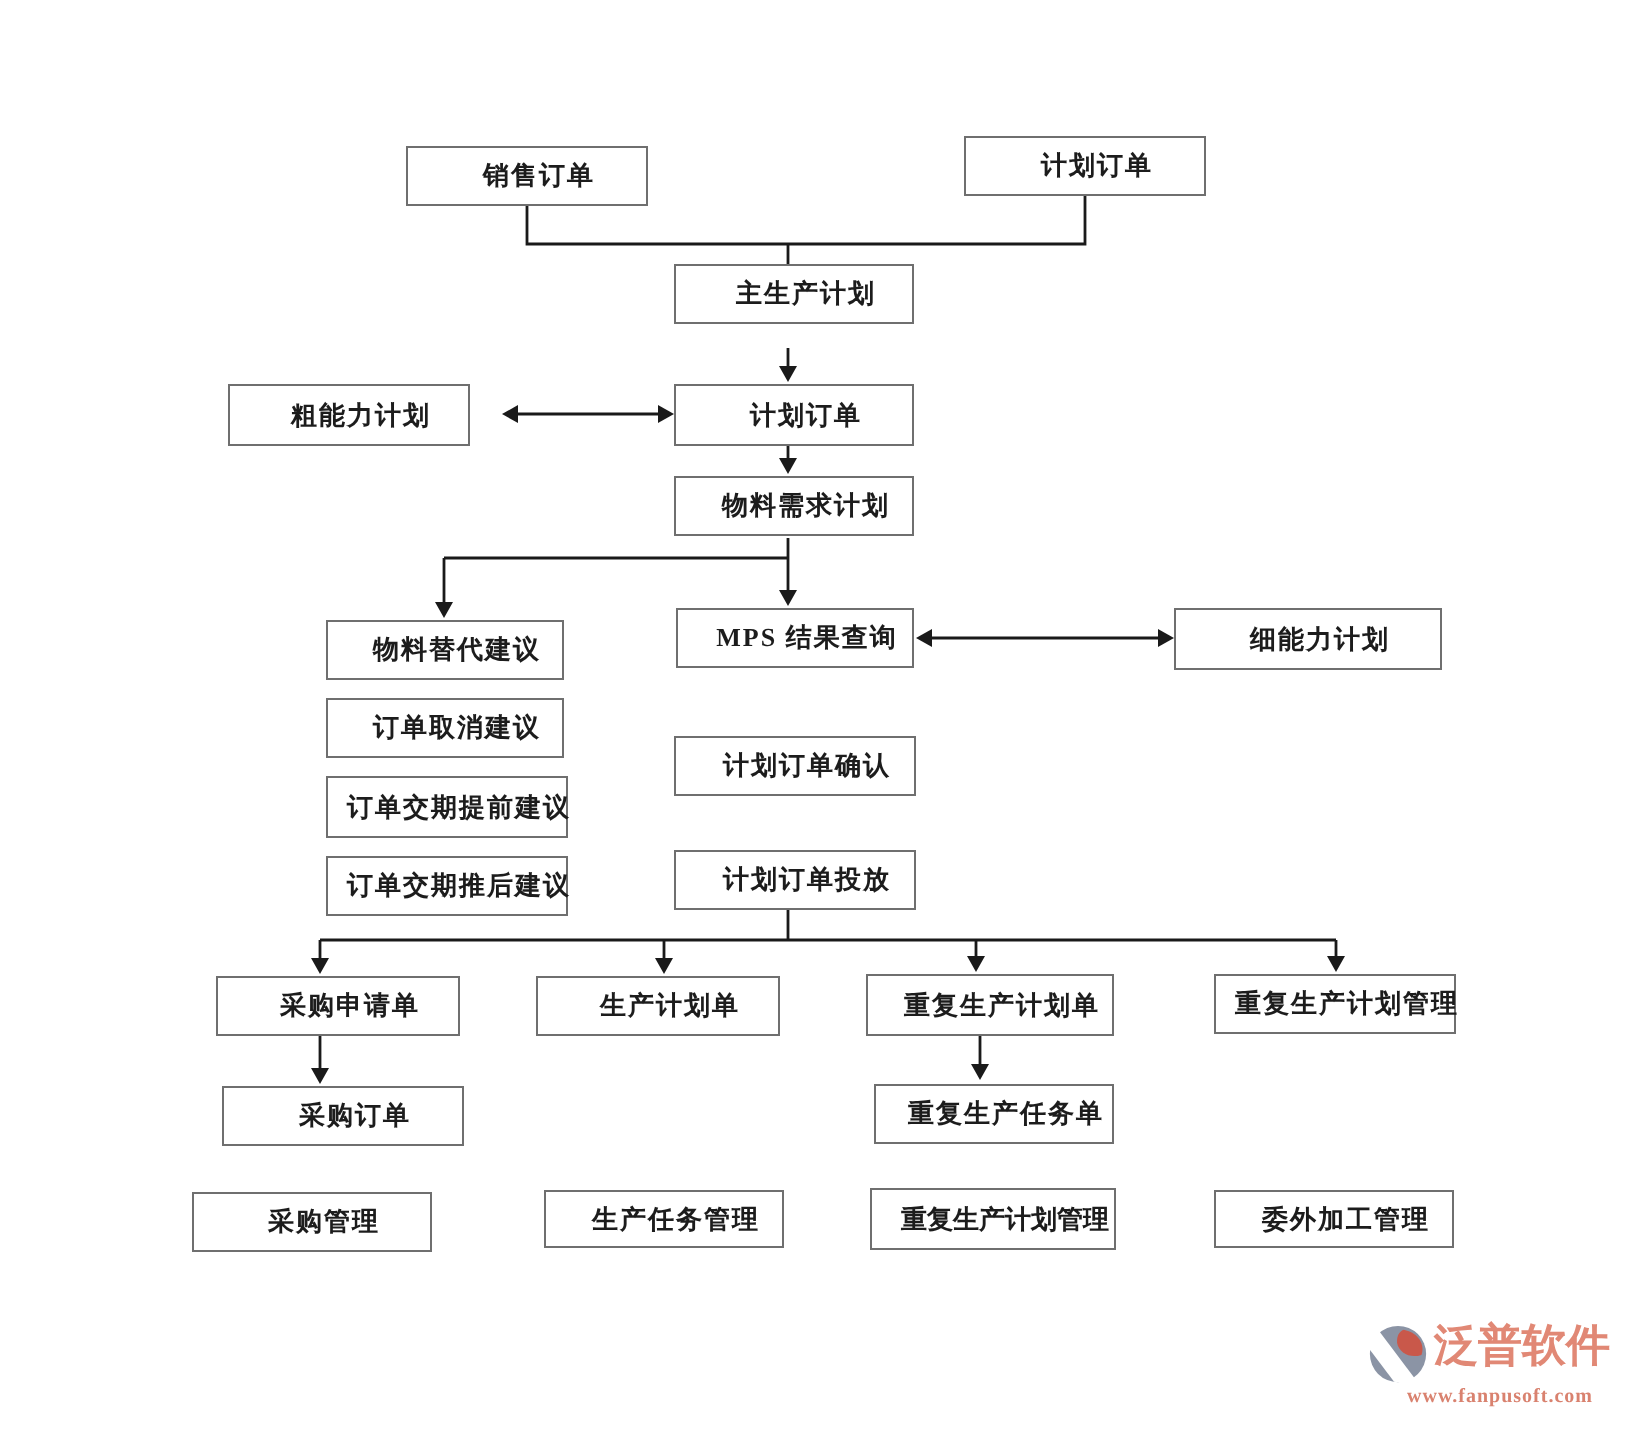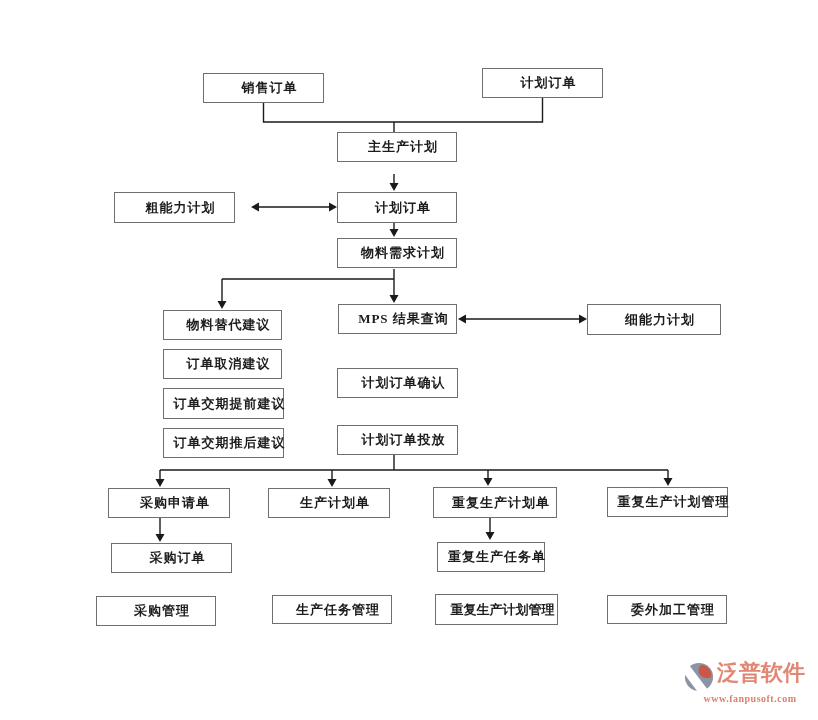--- a/index.html
+++ b/index.html
@@ -85,21 +85,21 @@
   <div class="node" style="left:163px;top:349px;width:119px;height:30px">订单取消建议</div>
   <div class="node" style="left:337px;top:368px;width:121px;height:30px">计划订单确认</div>
   <div class="node" style="left:163px;top:388px;width:121px;height:31px">订单交期提前建议</div>
   <div class="node" style="left:163px;top:428px;width:121px;height:30px">订单交期推后建议</div>
   <div class="node" style="left:337px;top:425px;width:121px;height:30px">计划订单投放</div>
   <div class="node" style="left:108px;top:488px;width:122px;height:30px">采购申请单</div>
   <div class="node" style="left:268px;top:488px;width:122px;height:30px">生产计划单</div>
   <div class="node" style="left:433px;top:487px;width:124px;height:31px">重复生产计划单</div>
   <div class="node" style="left:607px;top:487px;width:121px;height:30px">重复生产计划管理</div>
   <div class="node" style="left:111px;top:543px;width:121px;height:30px">采购订单</div>
-  <div class="node" style="left:437px;top:542px;width:108px;height:30px">重复生产任务单</div>
+  <div class="node" style="left:437px;top:542px;width:120px;height:30px">重复生产任务单</div>
   <div class="node" style="left:96px;top:596px;width:120px;height:30px">采购管理</div>
   <div class="node" style="left:272px;top:595px;width:120px;height:29px">生产任务管理</div>
   <div class="node" style="left:435px;top:594px;width:123px;height:31px;letter-spacing:0">重复生产计划管理</div>
   <div class="node" style="left:607px;top:595px;width:120px;height:29px">委外加工管理</div>
 
   <div class="logo">
     <div class="logo-top">
       <span style="display:inline-block;width:30px;height:30px;">
         <svg width="30" height="30" viewBox="0 0 32 32">
           <circle cx="16" cy="16" r="15" fill="#8b94a5"></circle>

